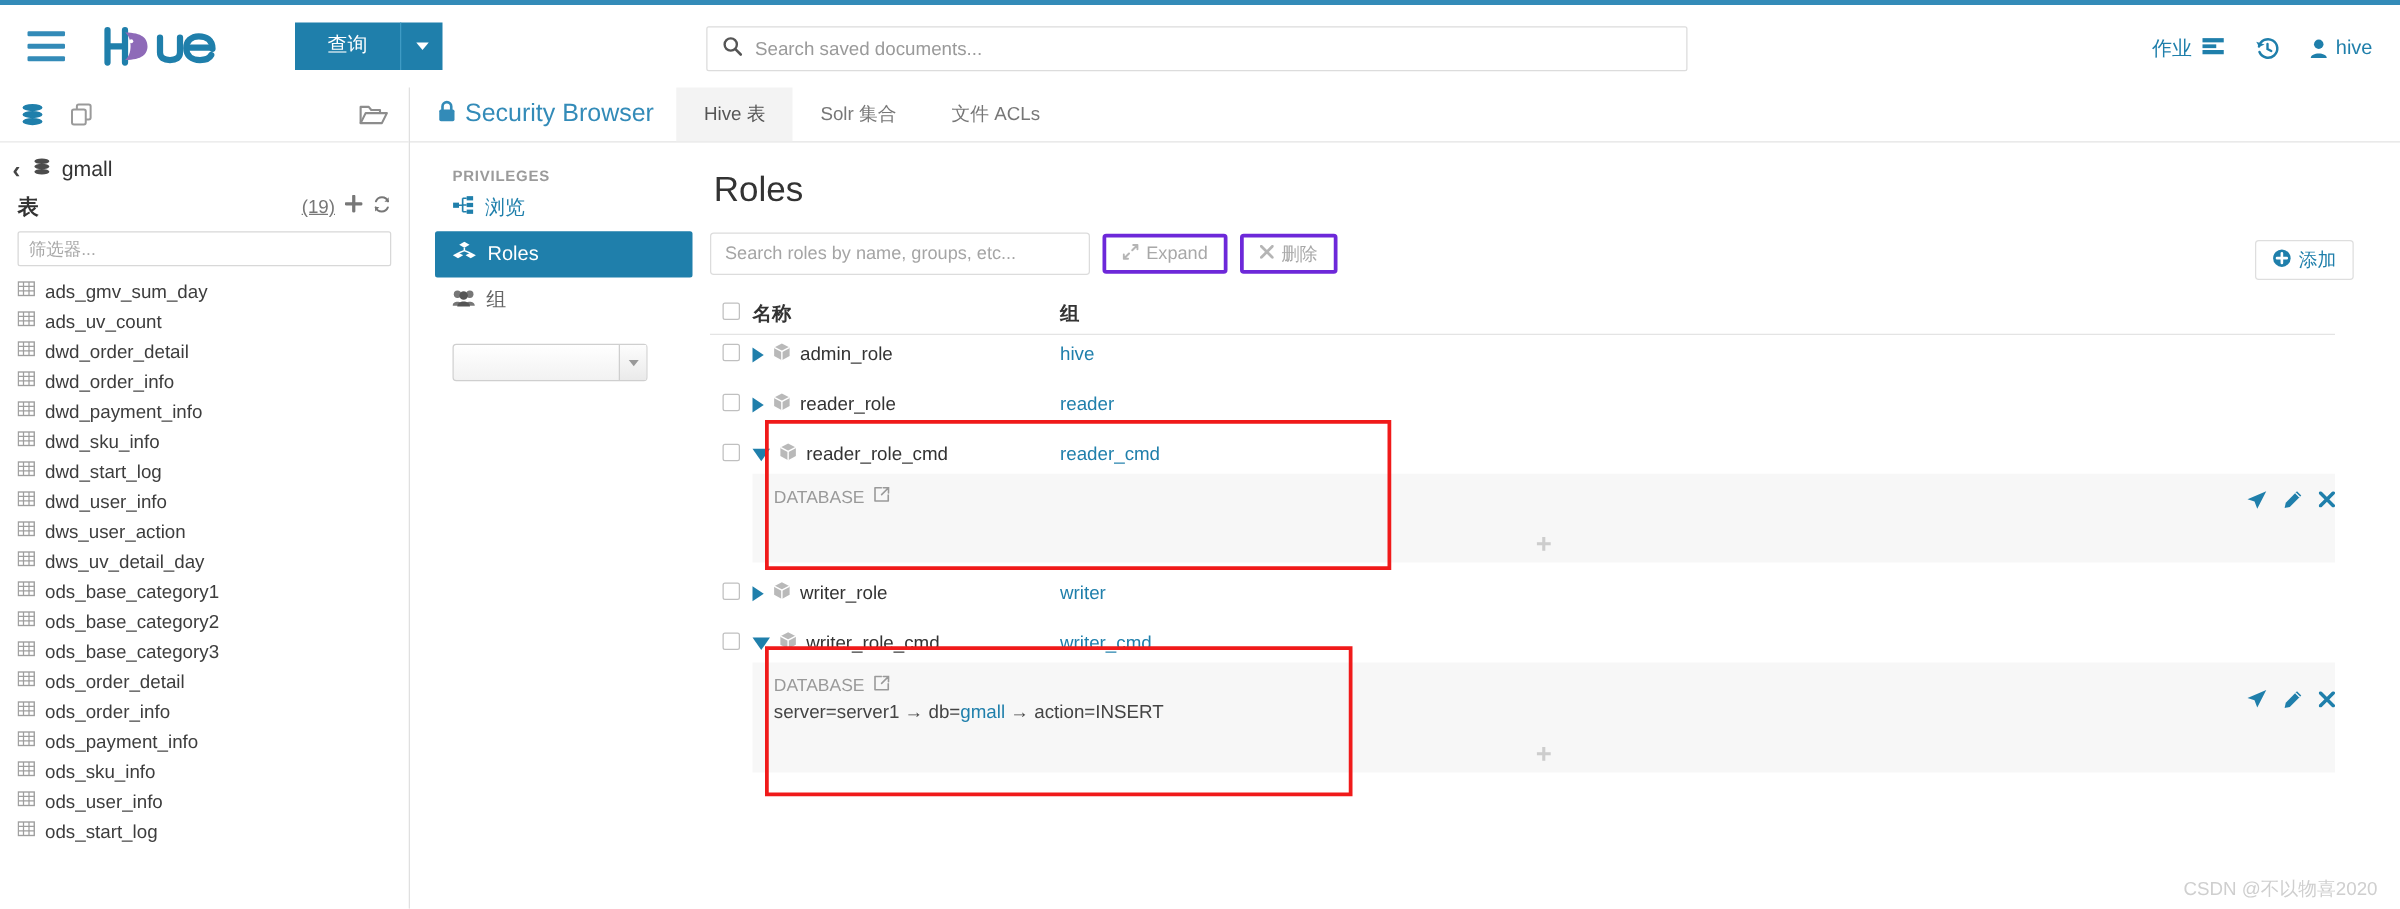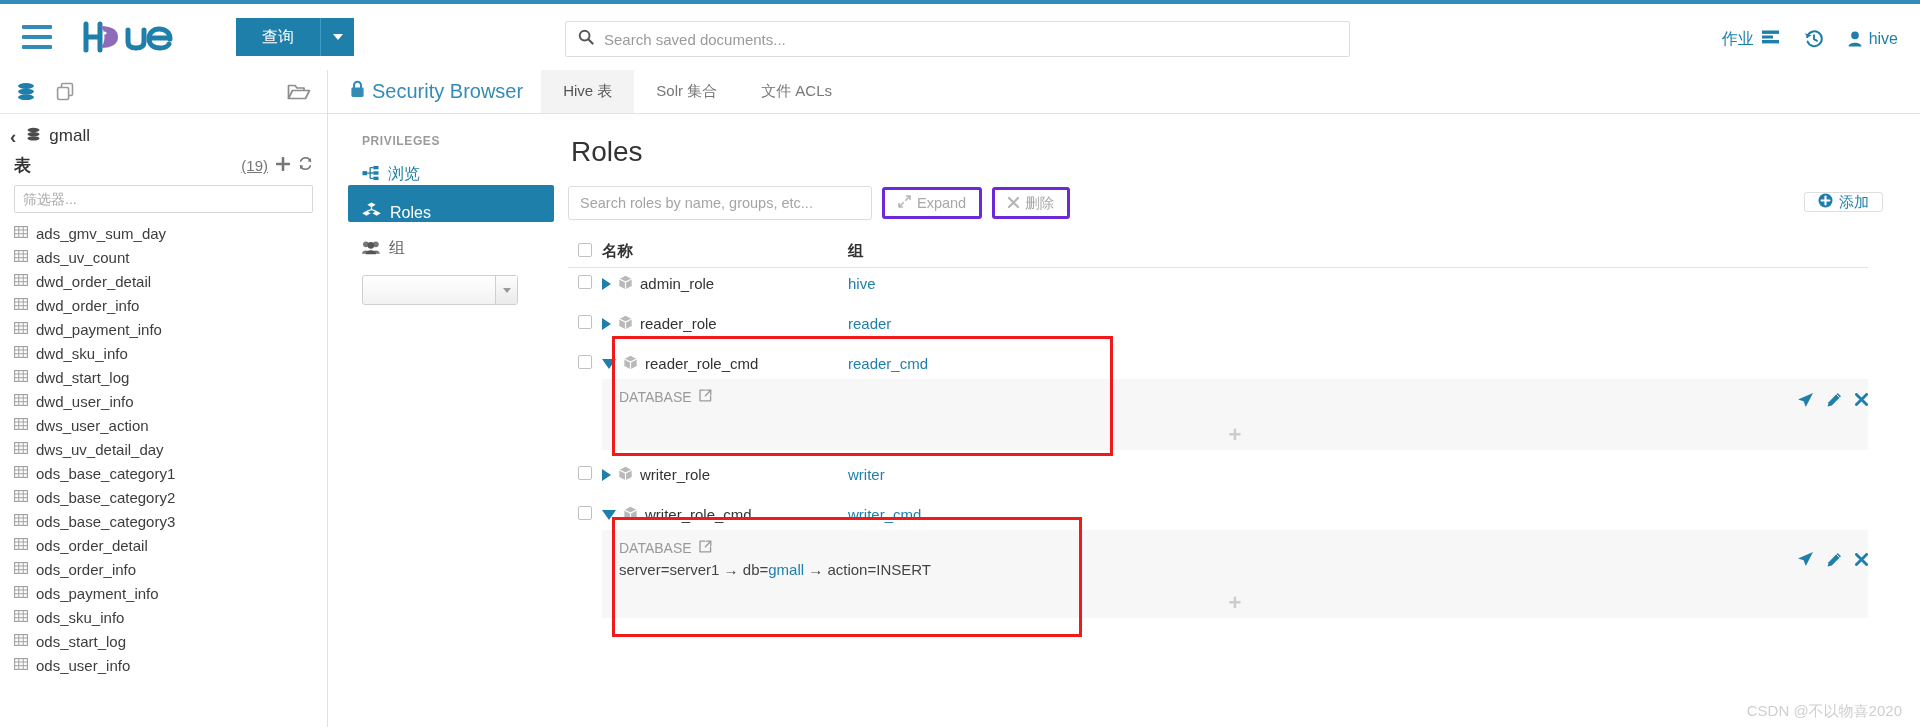--- a/index.html
+++ b/index.html
@@ -122,21 +122,21 @@
     cursor: pointer;
   }
   .sec-tab.active { background: #f3f3f3; color: #555; }
 
   .privileges {
     position: absolute; top: 44px; left: 0; width: 240px; height: 613px;
     padding: 20px 14px 0 20px;
   }
   .priv-caption { font-size: 12px; color: #9b9b9b; letter-spacing: .6px; font-weight: bold; padding-left: 14px; }
   .priv-item {
-    display: flex; align-items: flex-end; gap: 9px; height: 37px; padding: 0 14px;
+    display: flex; align-items: center; gap: 9px; height: 37px; padding: 0 14px;
     font-size: 16px; color: #1f7fab; cursor: pointer; border-radius: 2px;
   }
   .priv-item.active { background: #1f7fab; color: #ffffff; }
   .priv-item.muted { color: #666; }
   .priv-select {
     margin: 16px 0 0 14px; width: 156px; height: 30px; border: 1px solid #cfcfcf;
     border-radius: 3px; background: linear-gradient(#ffffff,#f2f2f2); display:flex;
     align-items: stretch; cursor: pointer;
   }
   .priv-select .fld { flex: 1; }
@@ -155,21 +155,21 @@
     padding: 0 11px; font-size: 14.5px; color: #555; outline: none; background: #fff;
     font-family: "Liberation Sans", sans-serif;
   }
   .roles-search::placeholder { color: #a5a5a5; }
   .tbtn {
     height: 32px; border: 3px solid #6d28d9; background: #fff; border-radius: 3px;
     padding: 0 13px; font-size: 14.5px; color: #a8a8a8; cursor: pointer;
     display: flex; align-items: center; gap: 6px; font-family: "Liberation Sans", sans-serif;
   }
   .add-btn {
-    position: absolute; right: 37px; top: 78px; height: 20px; border: 1px solid #dedede;
+    position: absolute; right: 37px; top: 78px; height: 32px; border: 1px solid #dedede;
     background: #fff; border-radius: 3px; padding: 0 13px; font-size: 15px; color: #1f7fab;
     cursor: pointer; display: flex; align-items: center; gap: 6px;
     font-family: "Liberation Sans", sans-serif;
   }
 
   
   .rt { width: 1300px; font-size: 15px; }
   .rt-head {
     display: flex; align-items: center; height: 32px; font-weight: bold; color: #333;
     border-bottom: 1px solid #e4e4e4; font-size: 15.5px;
@@ -455,28 +455,28 @@
               <rect x="0.6" y="1.6" width="12.8" height="10.8" stroke="#9e9e9e" stroke-width="1.1" fill="none"></rect>
               <path d="M0.6 5 L13.4 5 M0.6 8.7 L13.4 8.7 M4.8 1.6 L4.8 12.4 M9.2 1.6 L9.2 12.4" stroke="#9e9e9e" stroke-width="1"></path>
             </svg></span>
           <span>ods_sku_info</span>
         </div>
         <div class="tbl-item">
           <span class="grid-icon"><svg width="14" height="14" viewBox="0 0 14 14">
               <rect x="0.6" y="1.6" width="12.8" height="10.8" stroke="#9e9e9e" stroke-width="1.1" fill="none"></rect>
               <path d="M0.6 5 L13.4 5 M0.6 8.7 L13.4 8.7 M4.8 1.6 L4.8 12.4 M9.2 1.6 L9.2 12.4" stroke="#9e9e9e" stroke-width="1"></path>
             </svg></span>
+          <span>ods_user_info</span>
+        </div>
+        <div class="tbl-item">
+          <span class="grid-icon"><svg width="14" height="14" viewBox="0 0 14 14">
+              <rect x="0.6" y="1.6" width="12.8" height="10.8" stroke="#9e9e9e" stroke-width="1.1" fill="none"></rect>
+              <path d="M0.6 5 L13.4 5 M0.6 8.7 L13.4 8.7 M4.8 1.6 L4.8 12.4 M9.2 1.6 L9.2 12.4" stroke="#9e9e9e" stroke-width="1"></path>
+            </svg></span>
           <span>ods_start_log</span>
-        </div>
-        <div class="tbl-item">
-          <span class="grid-icon"><svg width="14" height="14" viewBox="0 0 14 14">
-              <rect x="0.6" y="1.6" width="12.8" height="10.8" stroke="#9e9e9e" stroke-width="1.1" fill="none"></rect>
-              <path d="M0.6 5 L13.4 5 M0.6 8.7 L13.4 8.7 M4.8 1.6 L4.8 12.4 M9.2 1.6 L9.2 12.4" stroke="#9e9e9e" stroke-width="1"></path>
-            </svg></span>
-          <span>ods_user_info</span>
         </div>
       </div>
   </div>
 
   <div class="main">
 
     <div class="sec-tabbar">
       <div class="sec-title">
         <span>
           <svg width="15" height="18" viewBox="0 0 15 18">

